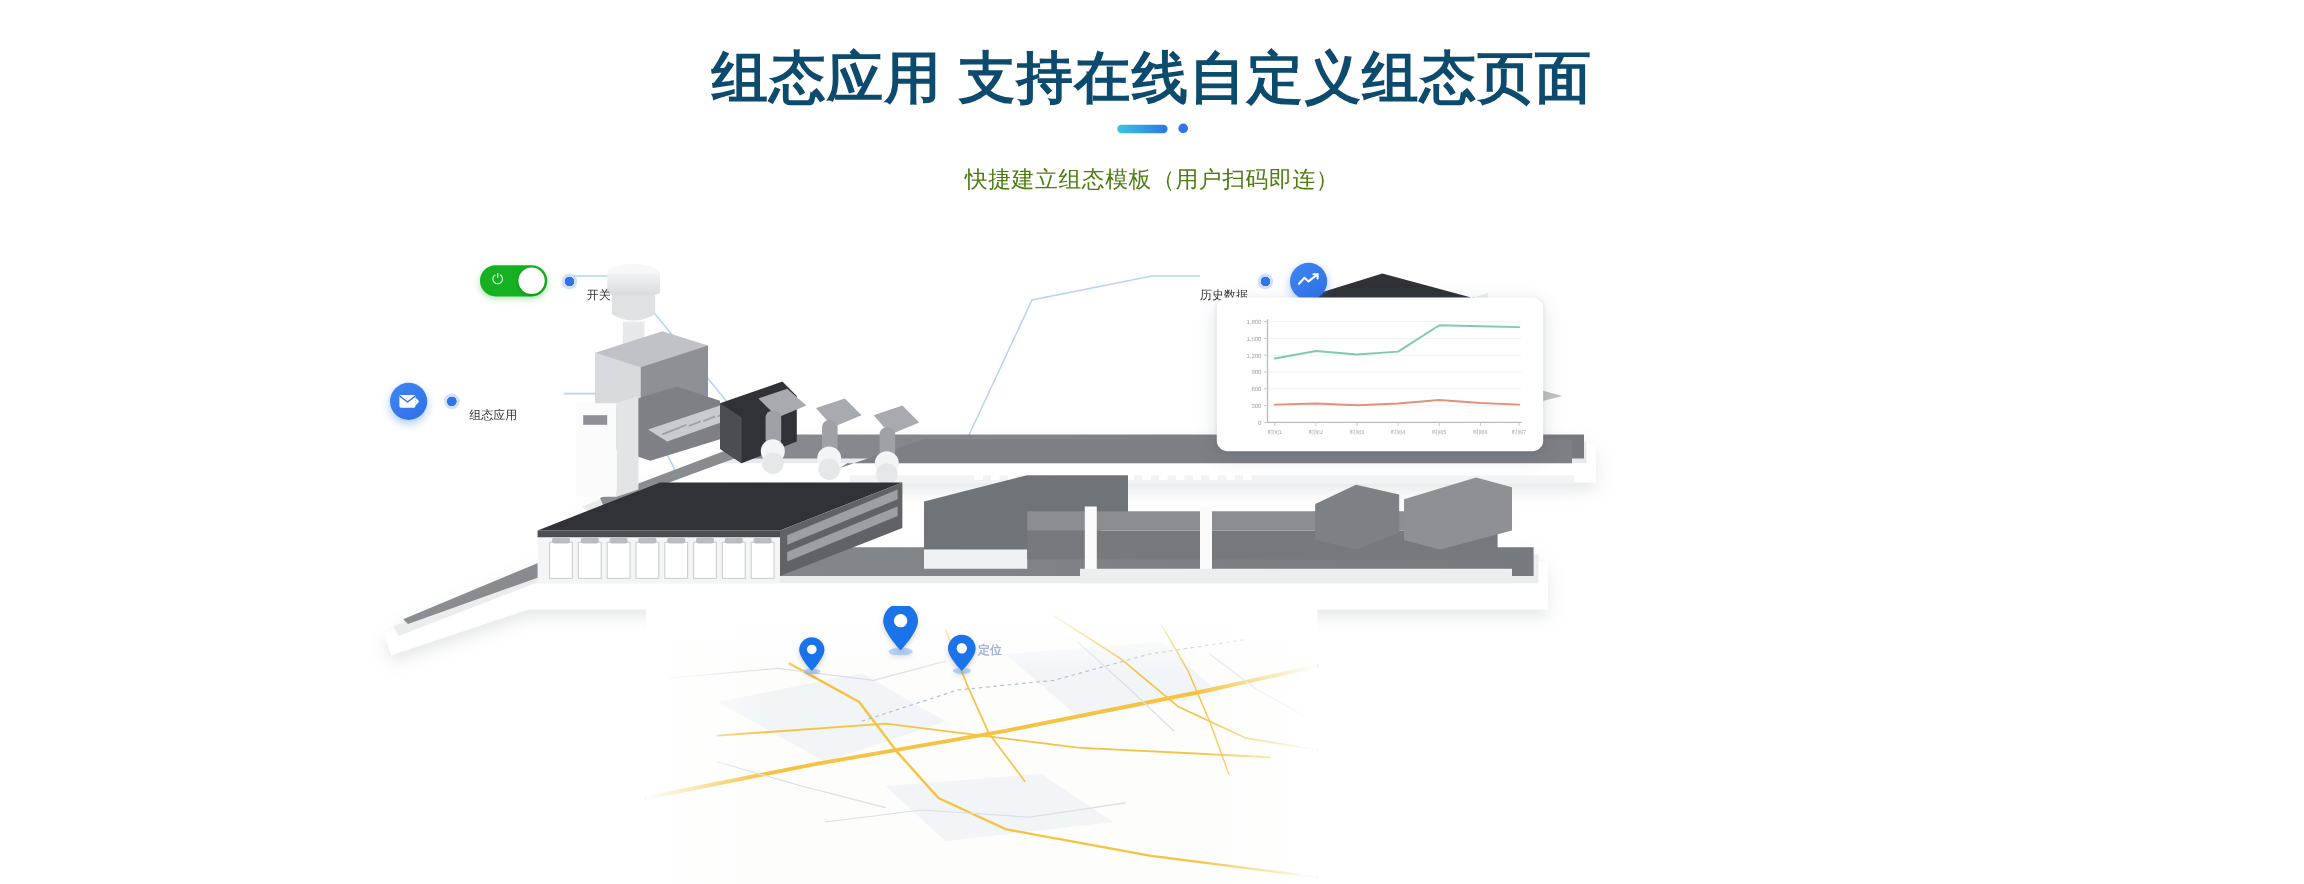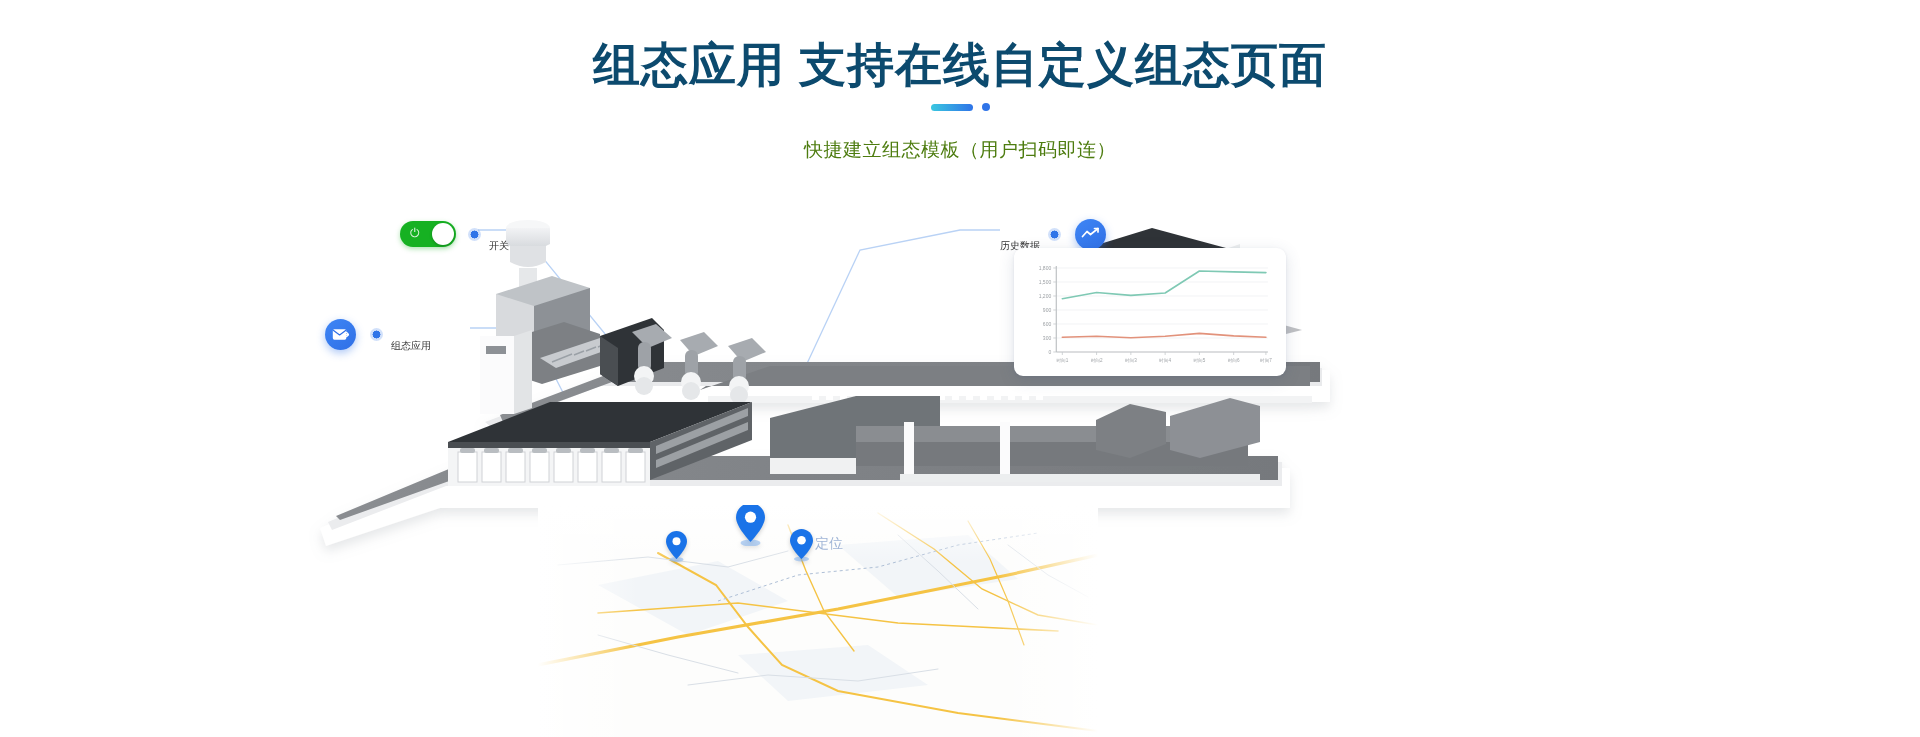--- a/index.html
+++ b/index.html
@@ -85,21 +85,21 @@
   }
   .chart-inner { position: relative; width: 100%; height: 100%; }
   .chart-svg { display: block; width: 100%; height: 100%; }
 
   
   .map-layer { position: absolute; left: 538px; top: 315px; width: 560px; height: 232px; overflow: hidden; }
   .map-svg { display: block; }
   .pin { position: absolute; }
   .pin svg { display: block; filter: drop-shadow(0 2px 2px rgba(0,0,0,.18)); }
   .pin-label {
-    position: absolute; font-size: 14px; color: #9fb4d6; white-space: nowrap;
+    position: absolute; font-size: 10px; color: #9fb4d6; white-space: nowrap; font-weight: bold;
   }
 
   
   .facility { position: absolute; left: 300px; top: 0px; width: 1050px; height: 420px; }
   .facility svg { display: block; }
 </style>
 </head>
 <body>
 
 <div class="page">

